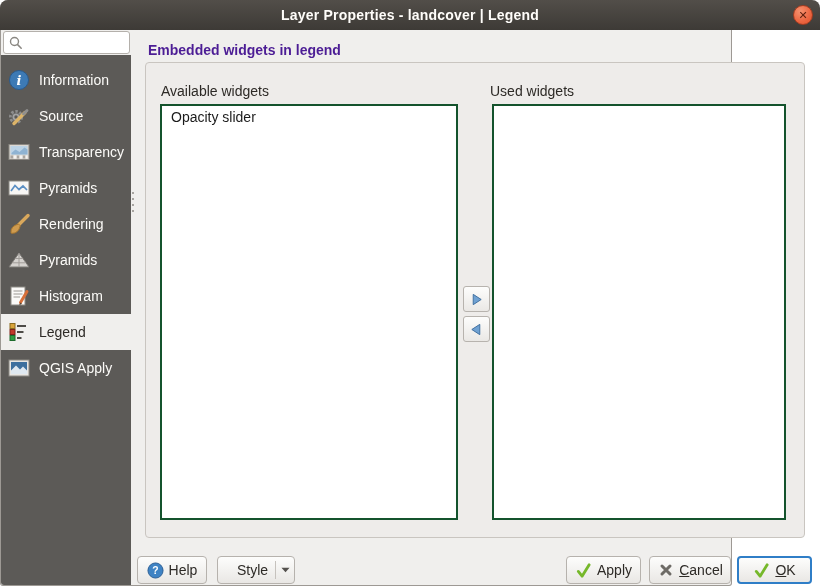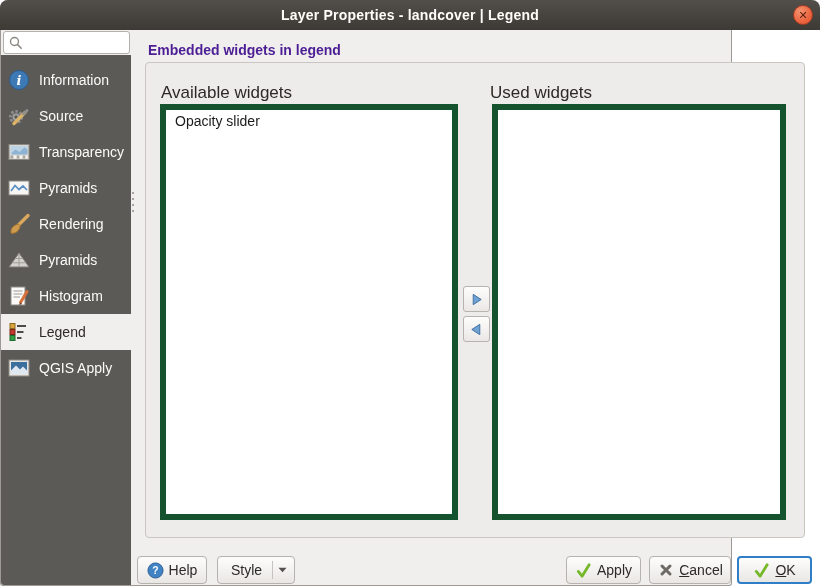--- a/index.html
+++ b/index.html
@@ -56,26 +56,26 @@
   }
   .splitter i{width:2px;height:2px;border-radius:50%;background:#8f8b86;}
   
   .group-title{
     position:absolute;left:148px;top:42px;font-size:14px;font-weight:bold;color:#4c1d95;
   }
   .group-frame{
     position:absolute;left:145px;top:62px;width:660px;height:476px;box-sizing:border-box;
     border:1px solid #c9c5c0;border-radius:4px;background:#eeecea;
   }
-  .col-label{position:absolute;font-size:17px;color:#2d2a26;}
+  .col-label{position:absolute;font-size:14px;color:#2d2a26;}
   .lbl-available{left:161px;top:83px;}
   .lbl-used{left:490px;top:83px;}
   .listbox{
     position:absolute;top:104px;height:416px;box-sizing:border-box;
-    background:#ffffff;border:6px solid #14532d;
+    background:#ffffff;border:2px solid #14532d;
   }
   .list-available{left:160px;width:298px;}
   .list-used{left:492px;width:294px;}
   .list-item{font-size:14px;color:#1b1b1b;padding:3px 9px;cursor:pointer;}
   
   .arrow-btn{
     position:absolute;left:463px;width:27px;height:26px;box-sizing:border-box;
     background:linear-gradient(#fdfdfc,#eae8e5);
     border:1px solid #b7b3ae;border-radius:3px;
     display:flex;align-items:center;justify-content:center;cursor:pointer;padding:0;
@@ -284,21 +284,21 @@
     <span class="bicon">
       <svg viewBox="0 0 18 18" width="17" height="17">
           <circle cx="9" cy="9" r="8" fill="#3f83c4" stroke="#2a5c93"></circle>
           <text x="9" y="13" font-size="11" font-weight="bold" font-family="Liberation Sans,sans-serif" fill="#ffffff" text-anchor="middle">?</text>
         </svg>
     </span>
     <span>Help</span>
   </button>
 
   <button class="btn btn-style">
-    <span style="margin-left:6px;text-align:right;">Style</span>
+    <span style="margin-left:12px;text-align:right;">Style</span>
     <span style="display:flex;align-items:center;gap:5px;">
       <span class="style-sep"></span>
       <span style="display:flex;">
         <svg viewBox="0 0 10 6" width="9" height="6">
             <path d="M0.5 0.5 H9.5 L5 5.5 Z" fill="#55524e"></path>
           </svg>
       </span>
     </span>
   </button>
 

